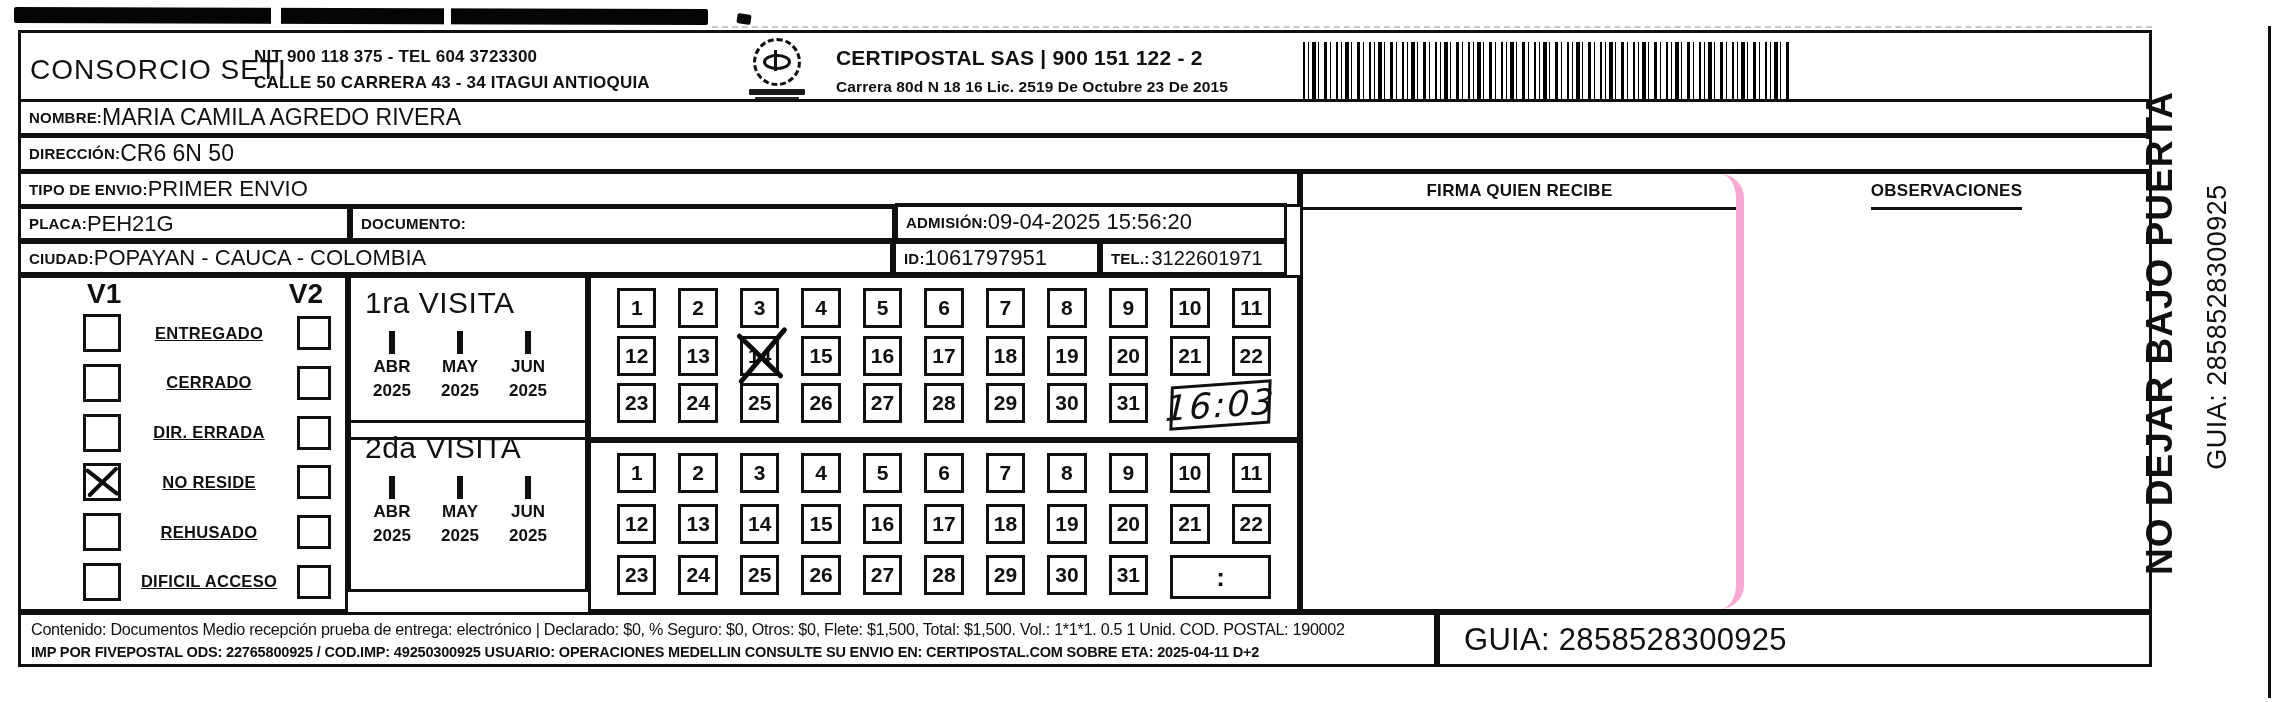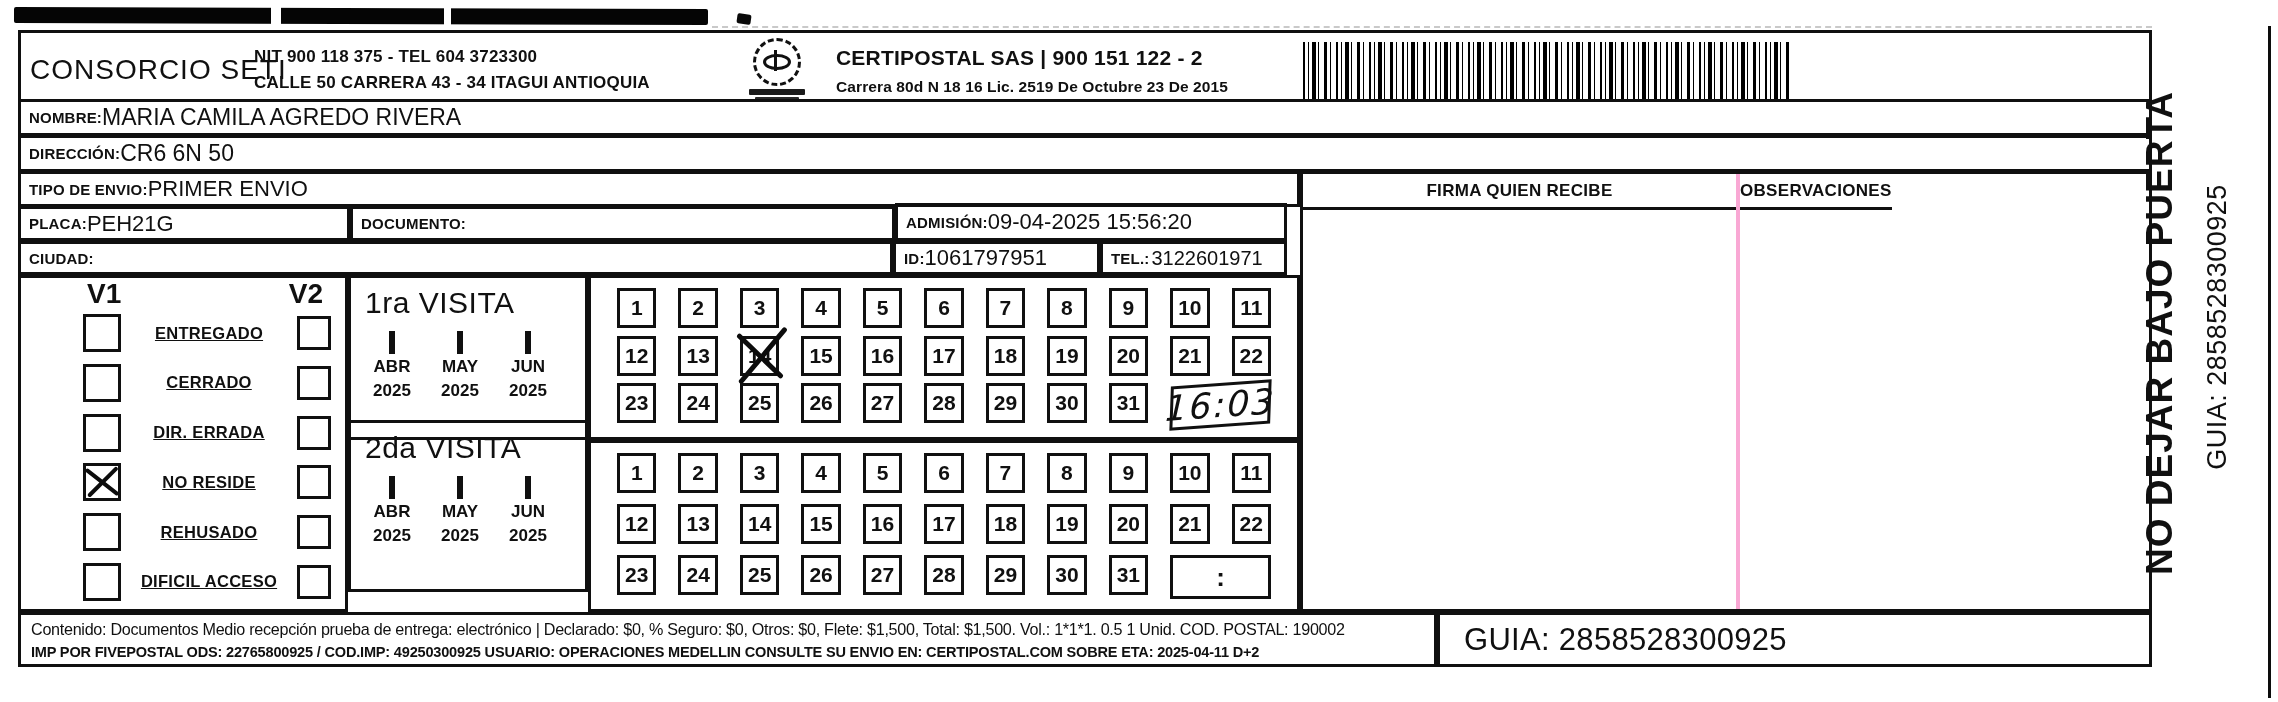--- a/index.html
+++ b/index.html
@@ -45,22 +45,22 @@
   .tipo-row{left:18px;top:171px;width:1282px;height:36px;}
   .placa-cell{left:18px;top:206px;width:332px;height:35px;}
   .documento-cell{left:350px;top:206px;width:545px;height:35px;}
   .admision-cell{left:895px;top:203px;width:392px;height:38px;}
   .ciudad-cell{left:18px;top:241px;width:875px;height:34px;}
   .id-cell{left:893px;top:241px;width:207px;height:34px;}
   .tel-cell{left:1100px;top:241px;width:187px;height:34px;gap:2px;}
 
   
   .firma-region{left:1300px;top:171px;width:852px;height:441px;display:flex;}
-  .firma-col{width:433px;border-right:4px solid #f9a8d4;display:flex;flex-direction:column;}
-  .obs-col{flex:1;display:flex;flex-direction:row;}
+  .firma-col{width:433px;border-right:8px solid #f9a8d4;display:flex;flex-direction:column;border-radius:24px;}
+  .obs-col{flex:1;display:flex;flex-direction:column;align-items:center;}
   .fr-header{height:33px;border-bottom:3px solid #101010;display:flex;align-items:center;
              justify-content:center;font-weight:700;font-size:17px;letter-spacing:.3px;}
   .fr-body{flex:1;}
 
   
   .status-box{left:18px;top:275px;width:330px;height:337px;}
   .vhdr{position:absolute;top:0;font-size:28px;font-weight:700;}
   .v1{left:66px;} .v2{right:22px;}
   .status-rows{position:absolute;top:36px;left:0;right:0;bottom:8px;display:flex;
                flex-direction:column;justify-content:space-between;padding:0 14px 0 62px;}
@@ -164,20 +164,21 @@
   </div>
   <div class="abs b cell documento-cell">
     <span class="flabel">DOCUMENTO:</span>
   </div>
   <div class="abs b cell admision-cell">
     <span class="flabel">ADMISIÓN:</span>
     <span class="fvalue">09-04-2025 15:56:20</span>
   </div>
   <div class="abs b cell ciudad-cell">
     <span class="flabel">CIUDAD:</span>
+    <span class="fvalue">POPAYAN - CAUCA - COLOMBIA</span>
   </div>
   <div class="abs b cell id-cell">
     <span class="flabel">ID:</span>
     <span class="fvalue">1061797951</span>
   </div>
   <div class="abs b cell tel-cell">
     <span class="flabel">TEL.:</span>
     <span class="fvalue" style="font-size:20px">3122601971</span>
   </div>
 

